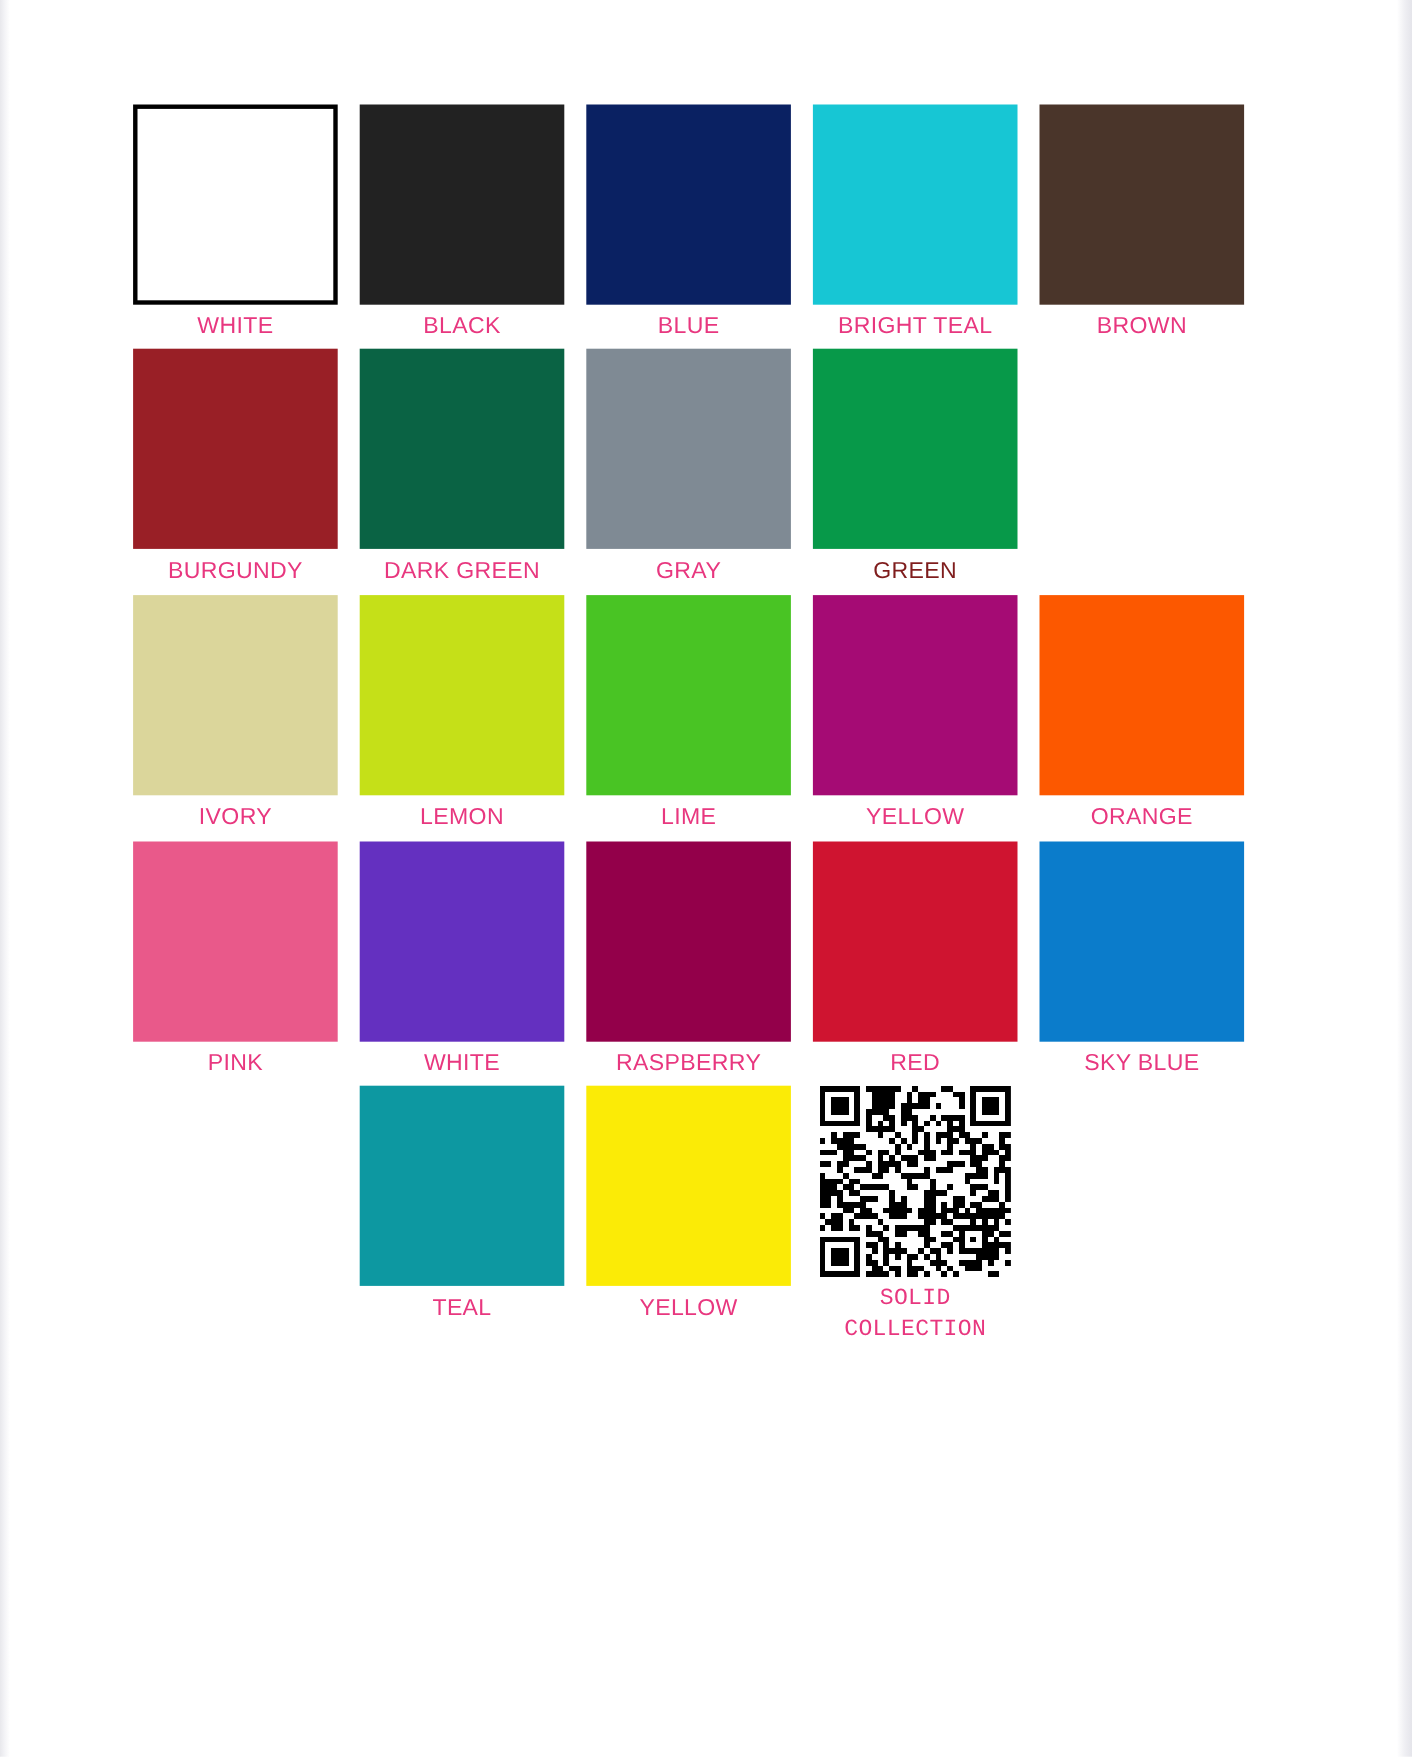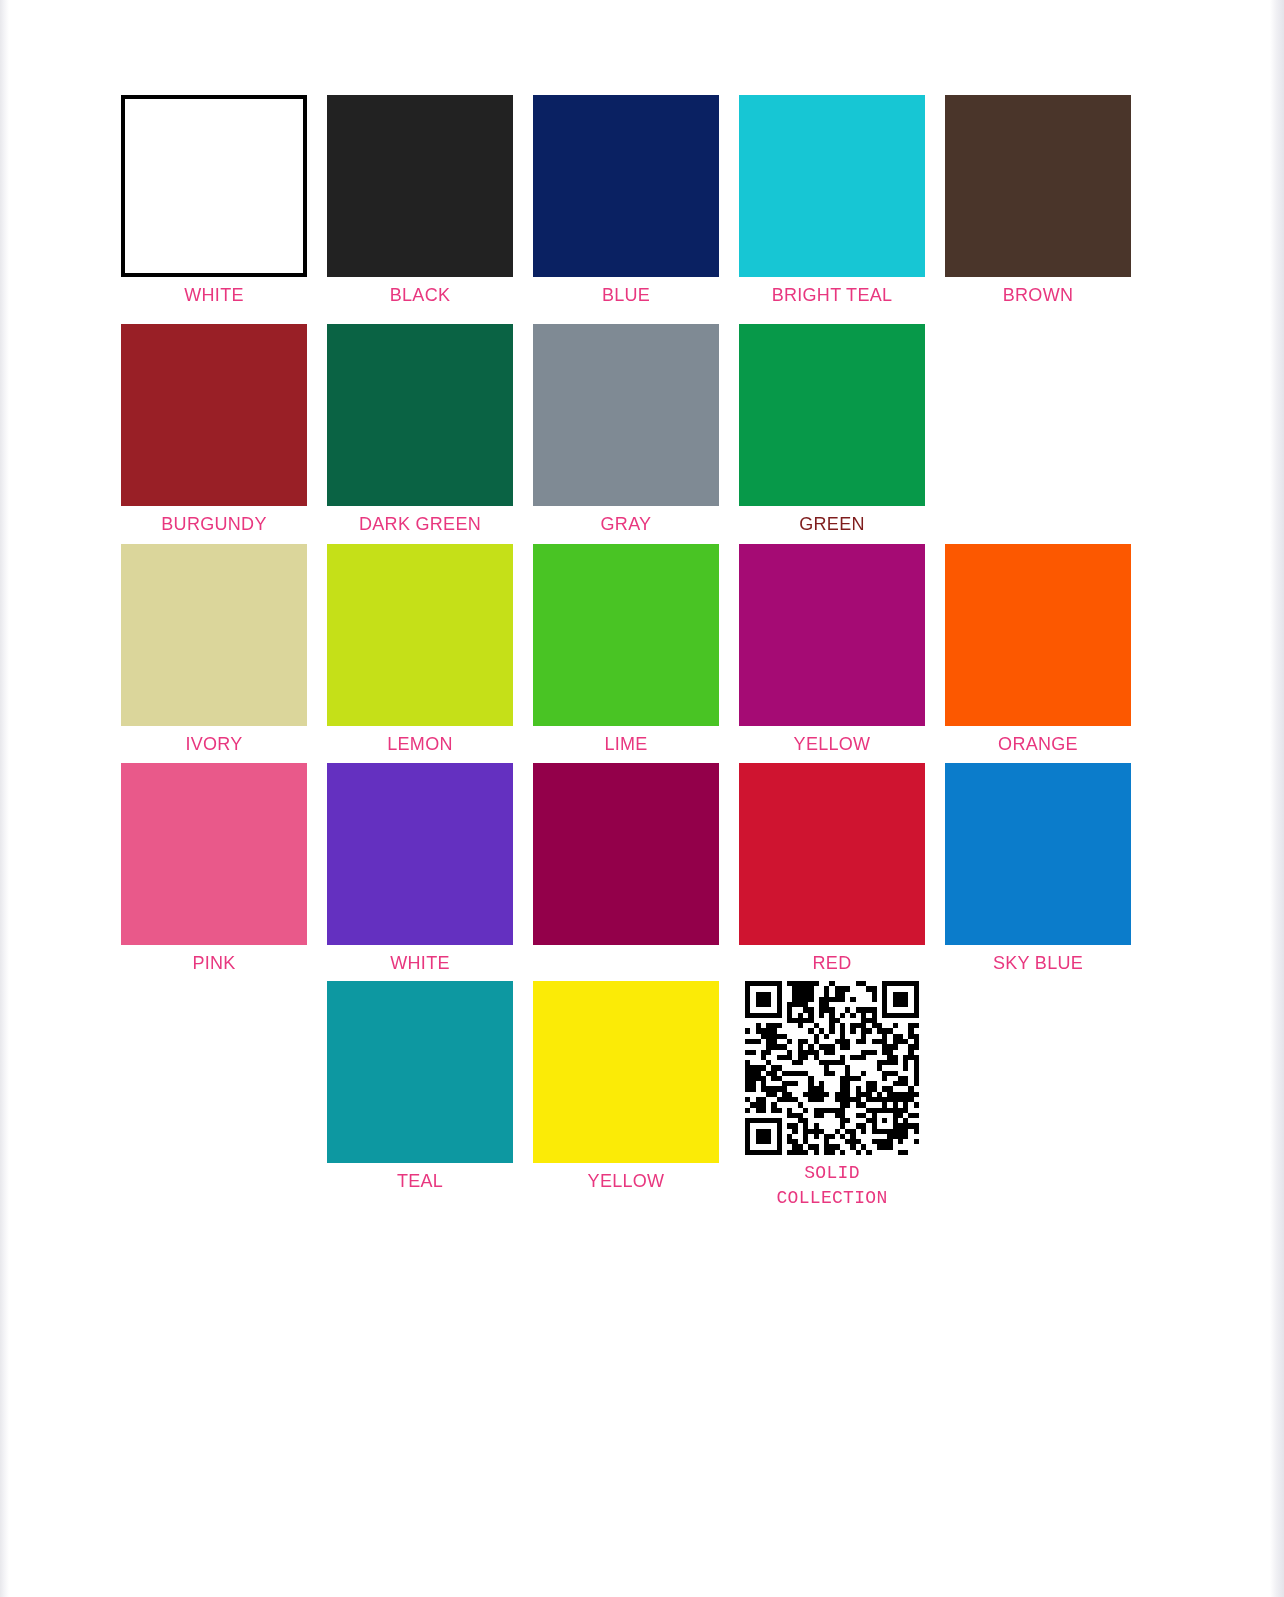--- a/index.html
+++ b/index.html
@@ -71,31 +71,31 @@
   .swatch.outlined {
     border: 4px solid #000000;
     width: 186px;
     height: 182px;
   }
   .label {
     margin-top: 6px;
     width: 168px;
     text-align: center;
     color: #e8377f;
-    font-size: 18px;
+    font-size: 21px;
     line-height: 1.38;
     letter-spacing: 0.3px;
     font-weight: 400;
     word-break: break-word;
   }
   .label.narrow { width: 160px; }
 
   
   .row-1 { margin-bottom: 0px; }
-  .row-2 { margin-top: 16px; }
+  .row-2 { margin-top: 5px; }
   .row-3 { margin-top: 7px; }
   .row-4 { margin-top: 7px; }
   .row-5 { margin-top: 5px; }
 
   .qr {
     width: 174px;
     height: 174px;
     image-rendering: pixelated;
     background: #ffffff;
   }
@@ -208,20 +208,21 @@
         <div class="cell">
           <div class="swatch-wrap">
             <div class="swatch" style="background: rgb(100, 48, 192);"></div>
           </div>
           <div class="label" style="color: rgb(232, 55, 127);">WHITE</div>
         </div>
         <div class="cell">
           <div class="swatch-wrap">
             <div class="swatch" style="background: rgb(147, 0, 74);"></div>
           </div>
+          <div class="label narrow" style="color: rgb(232, 55, 127);">RASPBERRY</div>
         </div>
         <div class="cell">
           <div class="swatch-wrap">
             <div class="swatch" style="background: rgb(207, 20, 48);"></div>
           </div>
           <div class="label" style="color: rgb(232, 55, 127); text-align: center;">RED</div>
         </div>
         <div class="cell">
           <div class="swatch-wrap">
             <div class="swatch" style="background: rgb(11, 124, 203);"></div>

